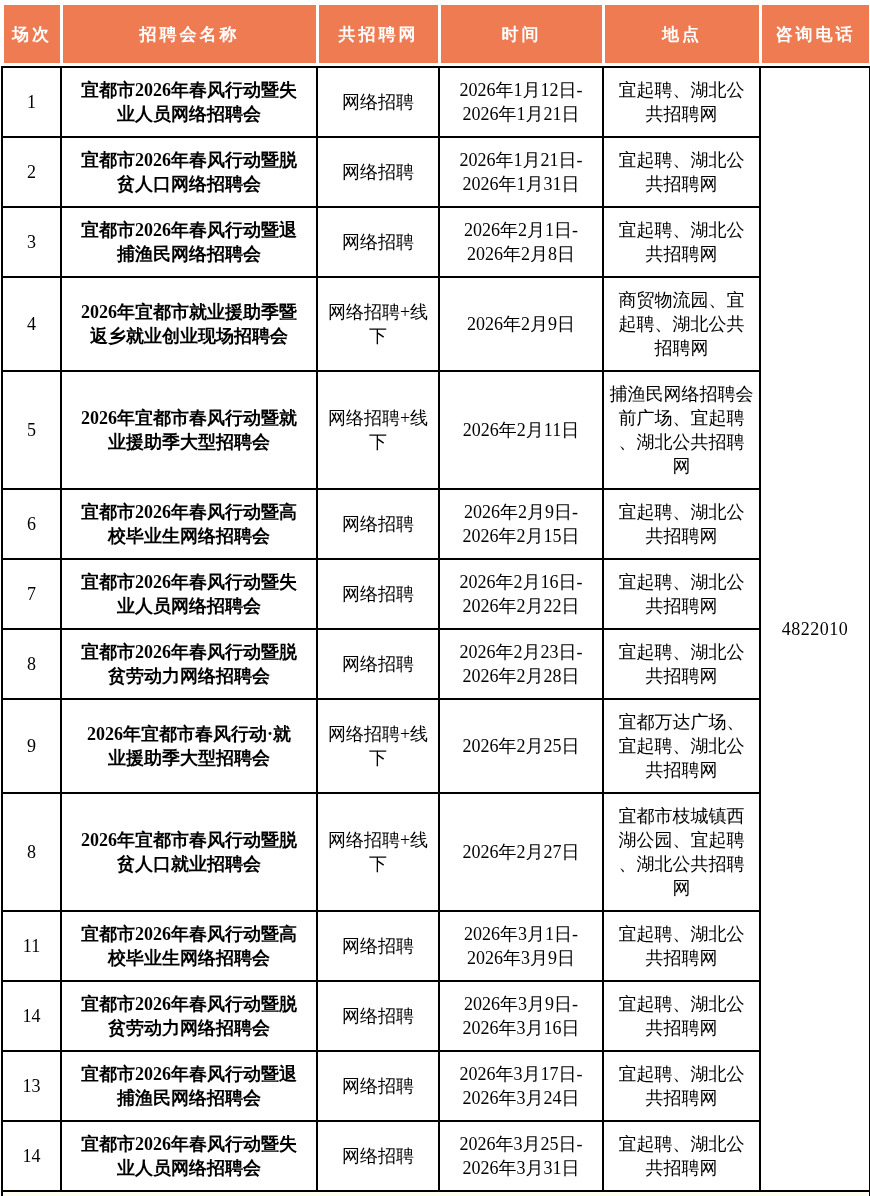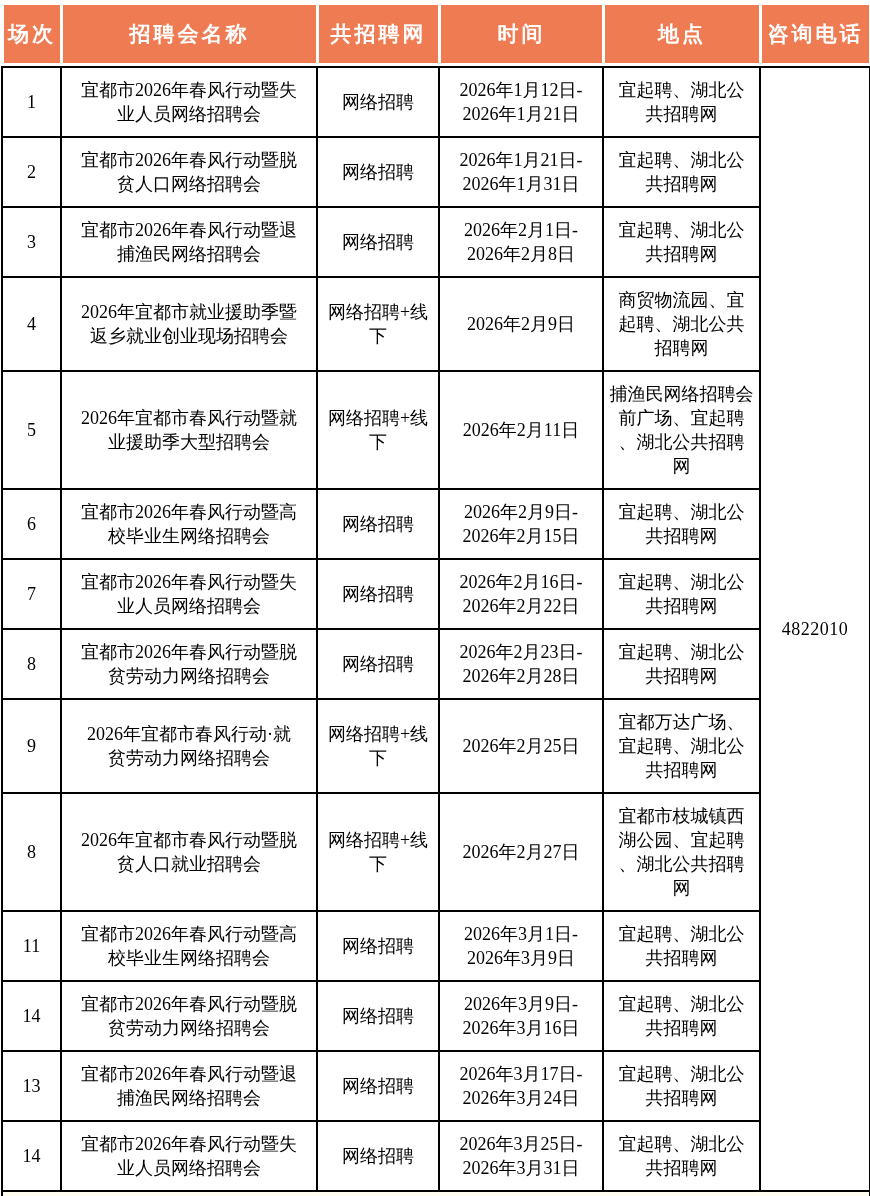--- a/index.html
+++ b/index.html
@@ -20,21 +20,21 @@
     border-collapse: collapse;
     table-layout: fixed;
     width: 868px;
   }
   
   table.header-tbl th {
     background: var(--header-bg, #EE7B52);
     color: var(--header-text, #FFFFFF);
     border: 3px solid #ffffff;
     height: 58px;
-    font-size: 21px;
+    font-size: 17px;
     font-weight: bold;
     letter-spacing: 3px;
     text-align: center;
     vertical-align: middle;
     padding: 0;
   }
   
   table.body-tbl {
     border: 2px solid var(--border, #000000);
   }
@@ -42,21 +42,21 @@
     border: 2px solid var(--border, #000000);
     text-align: center;
     vertical-align: middle;
     font-size: 18px;
     line-height: 24px;
     padding: 10px 2px;
     white-space: pre-line;
     overflow: hidden;
   }
   td.c-no   { font-size: 18px; }
-  td.c-name { font-size: 19px; }
+  td.c-name { font-size: 19px; font-weight: bold; }
   td.phone-cell { font-size: 17px; letter-spacing: 0.5px; margin-left: 8px; }
   td.note-cell {
     background: var(--note-bg, #FFFDF0);
     font-size: 17px;
     text-align: center;
     padding: 9px 4px;
     white-space: normal;
   }
 </style>
 </head>
@@ -175,21 +175,21 @@
 贫劳动力网络招聘会</td>
       <td class="c-form">网络招聘</td>
       <td class="c-time">2026年2月23日-
 2026年2月28日</td>
       <td class="c-place">宜起聘、湖北公
 共招聘网</td>
     </tr>
         <tr>
       <td class="c-no">9</td>
       <td class="c-name">2026年宜都市春风行动·就
-贫劳动力网络招聘会</td>
+业援助季大型招聘会</td>
       <td class="c-form">网络招聘+线
 下</td>
       <td class="c-time">2026年2月25日</td>
       <td class="c-place">宜都万达广场、
 宜起聘、湖北公
 共招聘网</td>
     </tr>
         <tr>
       <td class="c-no">8</td>
       <td class="c-name">2026年宜都市春风行动暨脱

